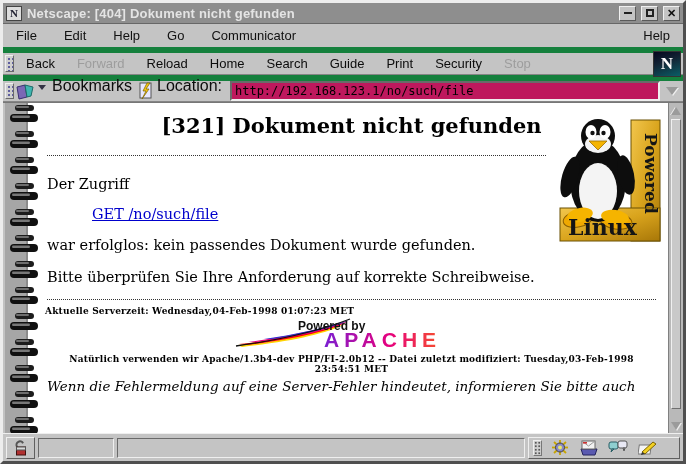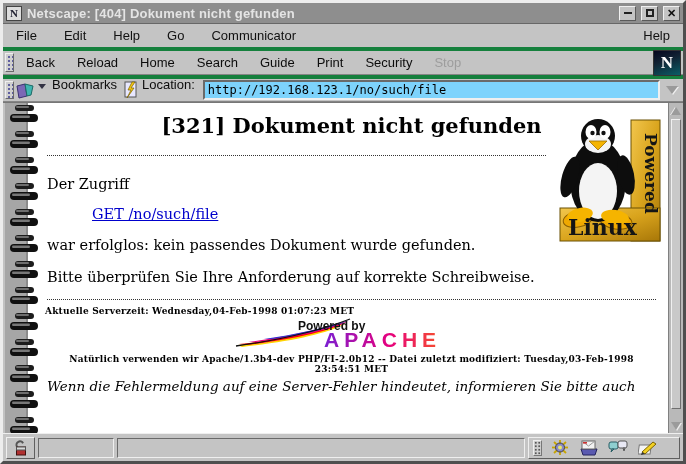--- a/index.html
+++ b/index.html
@@ -22,41 +22,41 @@
     display:grid; place-items:center; }
   .glyph-min { width:8px; height:2px; background:#222; }
   .glyph-max { width:8px; height:8px; border:2px solid #222; }
   .glyph-close { color:#111; font:bold 11px "Liberation Sans", sans-serif; line-height:8px; }
   
   .menubar { height:23px; display:flex; align-items:center; gap:27px;
     padding:0 13px; font-size:13px; color:#111; flex:0 0 auto; }
   .menu-item { cursor:default; }
   .menu-help { margin-left:auto; }
   
-  .toolrow { border-top:4px solid #15803d; border-bottom:1px solid #858585;
+  .toolrow { border-top:6px solid #15803d; border-bottom:1px solid #858585;
     display:flex; align-items:center; flex:0 0 auto; }
   .toolbar { height:28px; }
   .locbar  { height:27px; }
   .grip { width:9px; align-self:stretch; margin:2px 1px 2px 2px;
     border:1px solid; border-color:#efefef #6a6a6a #6a6a6a #efefef;
     background-image: radial-gradient(circle, #5f5f9f 28%, rgba(0,0,0,0) 32%);
     background-size:4px 4px; background-position:1px 1px; background-color:#cfcfcf; }
   .tb-btn { padding:4px 11px; font-size:13px; color:#0c0c0c; }
   .tb-btn.disabled { color:#9d9d9d; }
   .netscape-logo { margin-left:auto; margin-right:2px; width:28px; height:26px;
     border:1px solid #333;
     background:linear-gradient(160deg,#05051e 0%, #123 40%, #0a5d66 100%);
     display:grid; place-items:center; position:relative; }
   .netscape-logo span { color:#fff; font:bold 17px "Liberation Serif", serif; }
-  .locbar .label { font-size:13px; color:#0c0c0c; margin:0 6px 11px 4px; }
+  .locbar .label { font-size:16px; color:#0c0c0c; margin:0 6px 11px 4px; }
   .bk-caret { width:0; height:0; border-left:4px solid transparent; border-right:4px solid transparent;
     border-top:5px solid #334; margin:-8px 2px 0 1px; }
   .url-input { flex:1; height:20px; margin:0 2px;
     border:2px solid; border-color:#6a6a6a #efefef #efefef #6a6a6a;
-    background:#7dd3fc; font:12px "DejaVu Sans Mono", monospace; color:#000; padding:1px 3px; }
+    background:#be185d; font:12px "DejaVu Sans Mono", monospace; color:#000; padding:1px 3px; }
   .url-drop { width:19px; height:20px; margin-right:2px; display:grid; place-items:center; }
   .url-drop i { width:0; height:0; border-left:6px solid transparent; border-right:6px solid transparent;
     border-top:8px solid #9a9a9a; filter:drop-shadow(1px 1px 0 #efefef); }
   
   .content { flex:1 1 auto; position:relative; background:#fff; overflow:hidden;
     font-family:"DejaVu Serif", serif; color:#000; border-top:1px solid #777; }
   .binding { position:absolute; left:0; top:0; bottom:0; width:38px; }
   .scrollbar { position:absolute; right:0; top:0; bottom:0; width:15px;
     background:#b9b9b9; border-left:1px solid #808080; display:flex; flex-direction:column; }
   .sb-arrow { height:15px; display:grid; place-items:center; flex:0 0 auto; }
@@ -123,20 +123,21 @@
     <span class="menu-item">Edit</span>
     <span class="menu-item">Help</span>
     <span class="menu-item">Go</span>
     <span class="menu-item">Communicator</span>
     <span class="menu-item menu-help">Help</span>
   </div>
 
   <div class="toolrow toolbar">
     <div class="grip"></div>
     <span class="tb-btn">Back</span>
+    <span class="tb-btn disabled">Forward</span>
     <span class="tb-btn">Reload</span>
     <span class="tb-btn">Home</span>
     <span class="tb-btn">Search</span>
     <span class="tb-btn">Guide</span>
     <span class="tb-btn">Print</span>
     <span class="tb-btn">Security</span>
     <span class="tb-btn disabled">Stop</span>
     <div class="netscape-logo">
       <span>N</span>
     </div>

